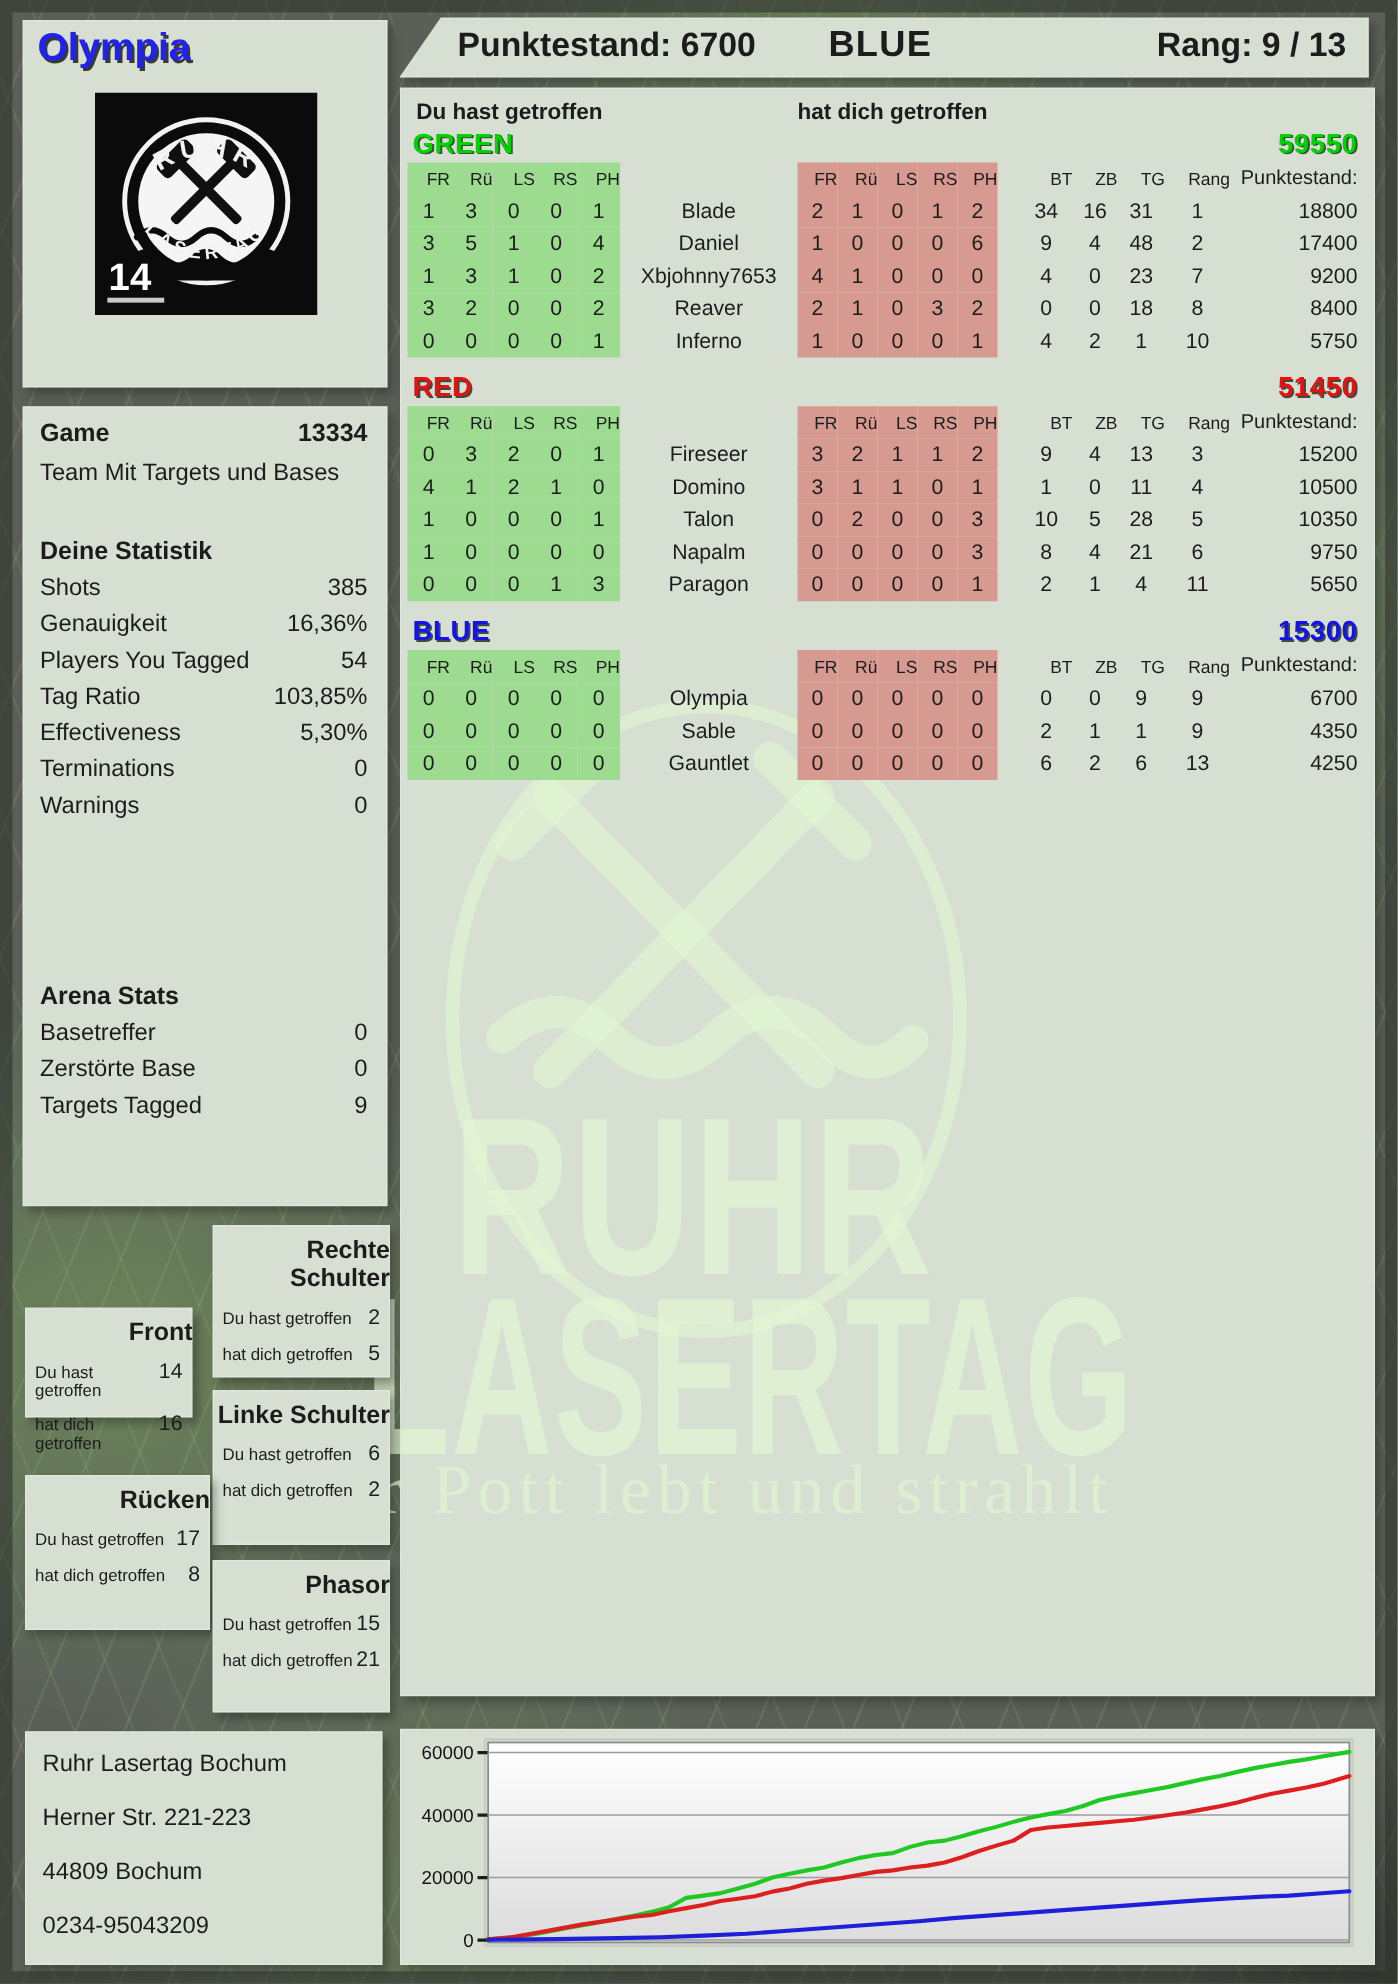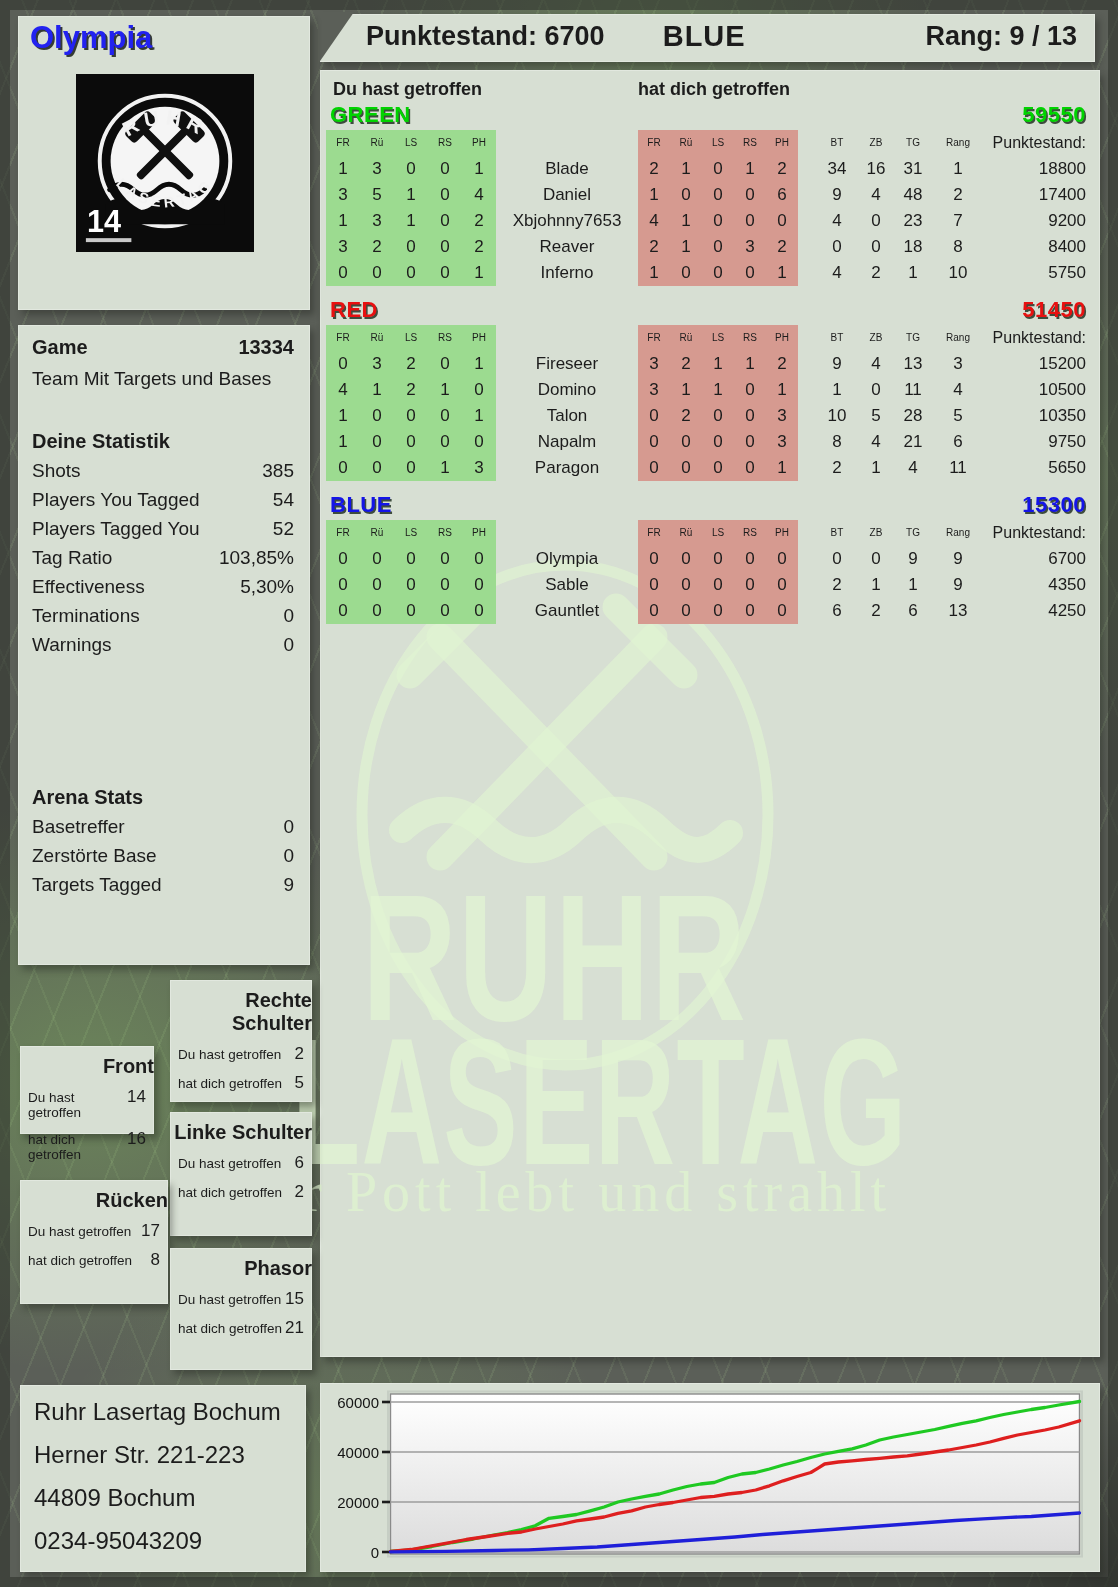--- a/index.html
+++ b/index.html
@@ -57,39 +57,39 @@
   #hit-label-you{left:13px;}
   #hit-label-them{left:318px;}
   #teams-container{position:absolute; left:6px; top:30px; width:762px;}
   .team-section{margin-bottom:9px;}
   .team-header{display:flex; justify-content:space-between; height:30px; align-items:center; padding:0 2px 0 4px;}
   .team-name,.team-total{font-size:22px; font-weight:bold; letter-spacing:0.5px; text-shadow:1.5px 1.5px 0 rgba(35,50,35,0.85);}
   .team-grid{display:grid; grid-template-columns:repeat(5,34px) 142px repeat(5,32px) 18px 42px 36px 38px 52px 1fr;}
   .cell{height:26px; line-height:26px; font-size:17px; text-align:center; white-space:nowrap; overflow:visible;}
   .cell.you{background:#9cdb90;}
   .cell.them{background:#d69a90;}
-  .cell.hdr{font-size:10px;}
+  .cell.hdr{font-size:14px;text-align:right;}
   .cell.pts{text-align:right; padding-right:2px;}
   .cell.hdr.pts{font-size:16px;}
 
   
   .bp-box{position:absolute; background:#d7dfd3; box-shadow:4px 5px 7px rgba(26,30,24,0.38), inset 0 0 0 1px rgba(255,255,255,0.28); z-index:3;}
   .bp-title{text-align:right; font-weight:bold; font-size:20px; margin-top:9px;}
   .bp-row{display:flex; justify-content:space-between; align-items:baseline; margin:9px 8px 0 8px;}
   .bp-label{font-size:13.5px;}
   .bp-value{font-size:17px;}
   #bp-front{left:20px; top:1046px; width:134px; height:88px;}
   #bp-rechte-schulter{left:170px; top:980px; width:142px; height:122px;}
   #bp-linke-schulter{left:170px; top:1112px; width:142px; height:124px;}
   #bp-ruecken{left:20px; top:1180px; width:148px; height:124px;}
   #bp-phasor{left:170px; top:1248px; width:142px; height:122px;}
 
   
   #address-panel{left:20px; top:1385px; width:286px; height:187px; z-index:3;}
-  #address-panel p{margin:0; padding:0 0 0 14px; font-size:24px; line-height:43px;}
+  #address-panel p{margin:0; padding:0 0 0 14px; font-size:19px; line-height:43px;}
   #address-panel p:first-child{margin-top:5px;}
 
   
   #chart-panel{left:320px; top:1383px; width:780px; height:189px;}
   #chart-svg{position:absolute; left:6px; top:3px;}
 </style>
 </head>
 <body>
 
 <div id="page">
@@ -156,26 +156,26 @@
         <span>13334</span>
       </div>
       <div class="side-single">Team Mit Targets und Bases</div>
       <div class="side-title" id="stats-title">Deine Statistik</div>
       <div id="stats-rows">
           <div class="side-row">
             <span>Shots</span>
             <span>385</span>
           </div>
           <div class="side-row">
+            <span>Genauigkeit</span>
+            <span>16,36%</span>
+          </div>
+          <div class="side-row">
             <span>Players You Tagged</span>
             <span>54</span>
-          </div>
-          <div class="side-row">
-            <span>Players Tagged You</span>
-            <span>52</span>
           </div>
           <div class="side-row">
             <span>Tag Ratio</span>
             <span>103,85%</span>
           </div>
           <div class="side-row">
             <span>Effectiveness</span>
             <span>5,30%</span>
           </div>
           <div class="side-row">

